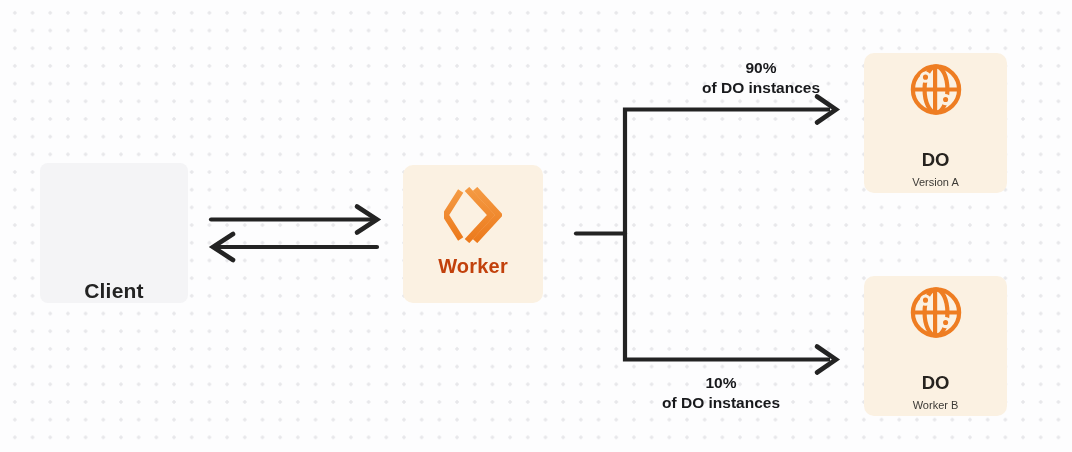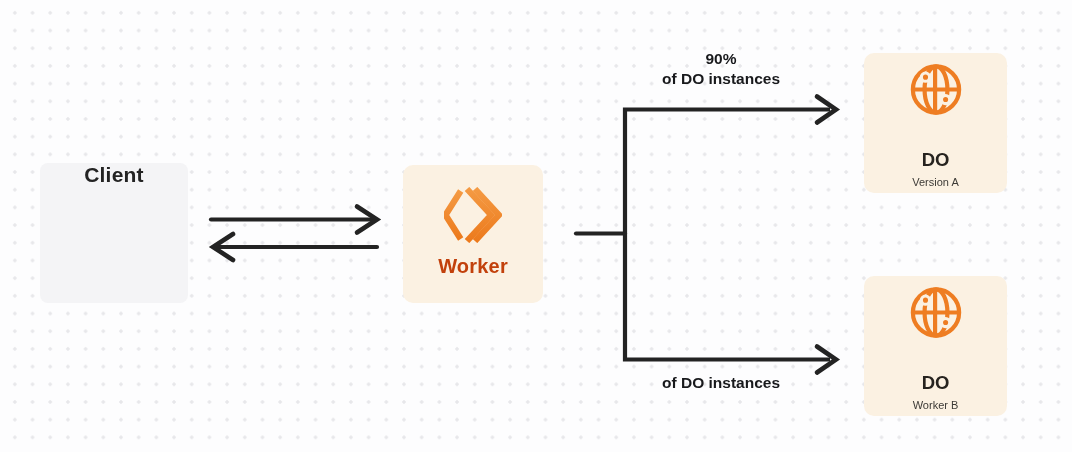--- a/index.html
+++ b/index.html
@@ -30,21 +30,21 @@
     display: flex;
     flex-direction: column;
     align-items: center;
   }
 
   .node-client {
     left: 40px; top: 163px;
     width: 148px; height: 140px;
     background: #f4f4f6;
     border-radius: 8px;
-    justify-content: flex-start;
+    justify-content: flex-end;
   }
   .node-client .title {
     font-size: 21px;
     font-weight: 700;
     color: #232323;
     letter-spacing: 0.2px;
   }
 
   .node-worker {
     left: 403px; top: 165px;
@@ -88,21 +88,21 @@
     position: absolute;
     left: 721px;
     transform: translateX(-50%);
     text-align: center;
     font-size: 15.5px;
     font-weight: 700;
     color: #18191c;
     line-height: 20px;
     white-space: nowrap;
   }
-  .branch-label-top { top: 49px; }
+  .branch-label-top { top: 58px; margin-left: 40px; }
   .branch-label-bottom { top: 373px; }
 </style>
 </head>
 <body>
 
 <div class="canvas">
 
   <svg class="overlay" viewBox="0 0 1072 452" fill="none">
 
     <g stroke="#232323" stroke-width="4.2" stroke-linecap="round">
@@ -144,20 +144,21 @@
     </svg>
     <span class="title">Worker</span>
   </div>
 
   <div class="branch-label branch-label-top">
     <div>90%</div>
     <div>of DO instances</div>
   </div>
 
   <div class="branch-label branch-label-bottom">
+    <div>10%</div>
     <div>of DO instances</div>
   </div>
 
   <div class="node node-do node-do-a">
     <svg width="58" height="58" viewBox="0 0 58 58" fill="none">
       <g stroke="#ee7d22" stroke-width="4.6">
         <circle cx="29" cy="29" r="25.3"></circle>
         <path d="M4 29 H54"></path>
         <path d="M28 4 V54"></path>
         <ellipse cx="29" cy="29" rx="12.5" ry="25.3"></ellipse>

